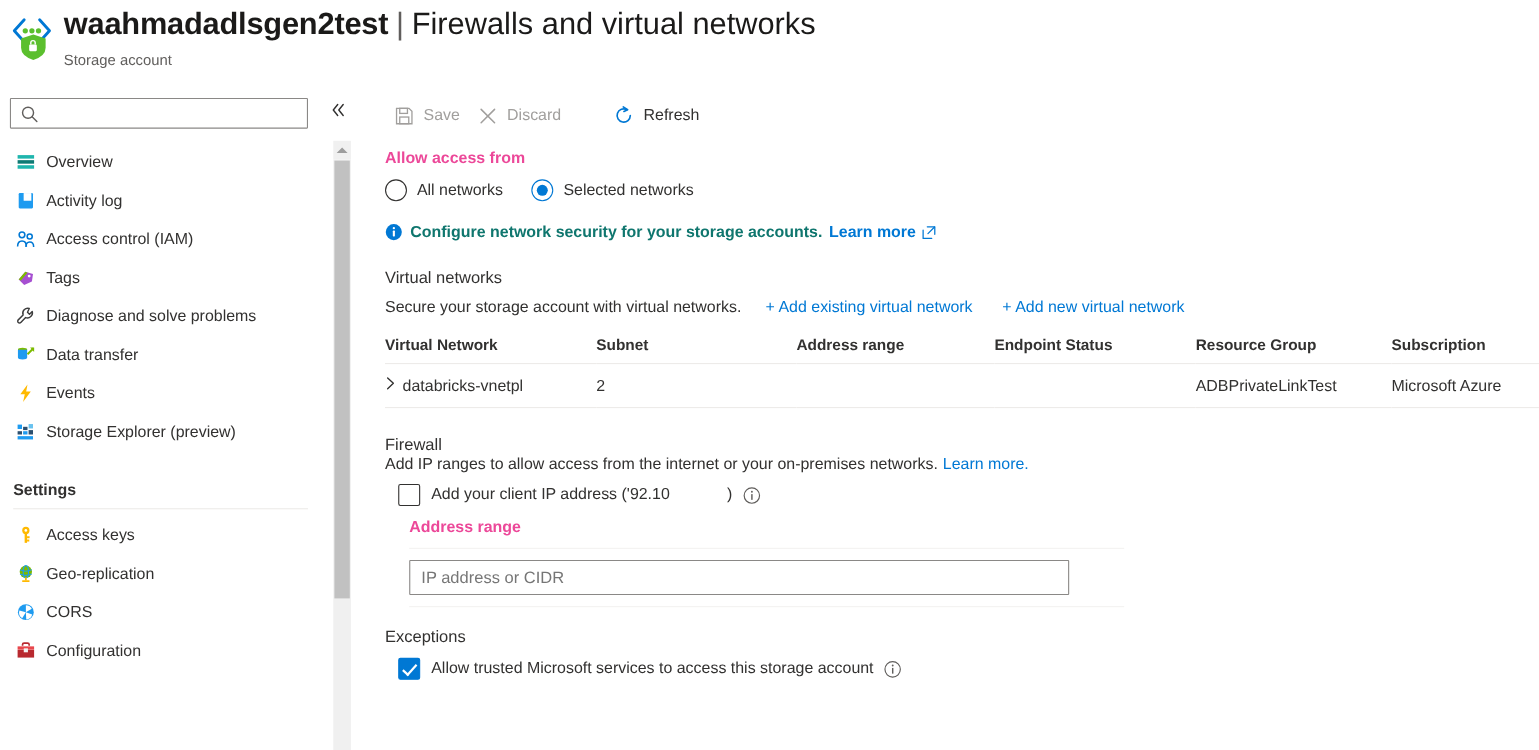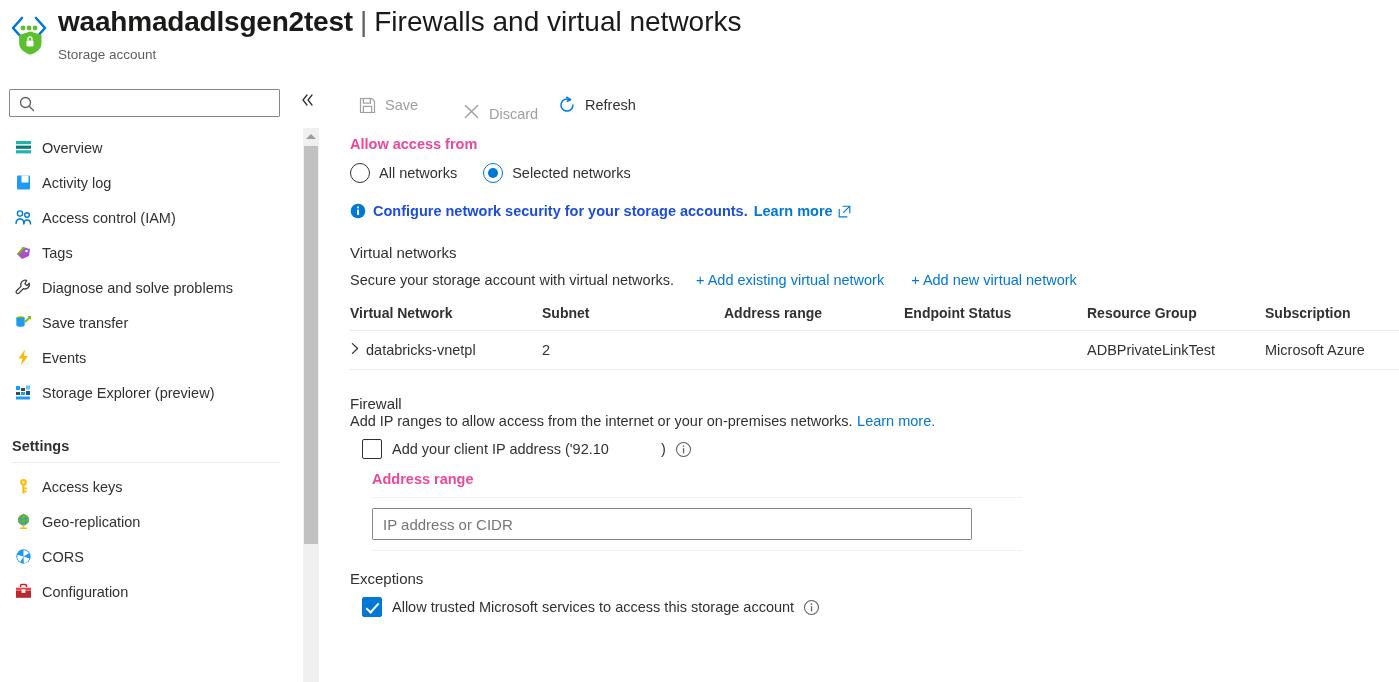--- a/index.html
+++ b/index.html
@@ -110,21 +110,21 @@
   }
   .radio.sel { border: 1px solid #0078d4; }
   .radio.sel::after {
     content: ""; position: absolute; left: 4px; top: 4px;
     width: 10px; height: 10px; border-radius: 50%; background: #0078d4;
   }
   .radio-lbl { font-size: 14.5px; color: #323130; margin-right: 26px; }
 
   .info-row { display: flex; align-items: center; }
   .info-ico { width: 16px; height: 16px; margin-right: 7px; flex: 0 0 16px; }
-  .info-txt { font-size: 14.5px; font-weight: bold; color: #1d4ed8; }
+  .info-txt { font-size: 14.5px; font-weight: bold; color: #0f766e; }
 
   .vnet-actions { display: flex; align-items: center; }
 
   table.vnet { border-collapse: collapse; width: 1067px; table-layout: fixed; }
   table.vnet th {
     text-align: left; font-size: 14px; font-weight: bold; color: #323130;
     padding: 0 0 9px 0; border-bottom: 1px solid #edebe9; white-space: nowrap;
   }
   table.vnet td {
     font-size: 14.5px; color: #323130; padding: 11px 0 11px 0;
@@ -258,21 +258,21 @@
 
       <div class="navitem">
         <span class="nav-ico">
           <svg width="19" height="19" viewBox="0 0 19 19">
             <ellipse cx="6.5" cy="5" rx="4.2" ry="1.8" fill="#7cbb00"></ellipse>
             <path d="M2.3 5 v7 q0 1.8 4.2 1.8 q4.2 0 4.2 -1.8 V5" fill="#1e9bf0"></path>
             <path d="M11 9 L16.5 3.6" stroke="#7cbb00" stroke-width="1.8" fill="none"></path>
             <path d="M17 3 L17 7 L13.4 3 Z" fill="#7cbb00"></path>
           </svg>
         </span>
-        <span class="nav-label">Save transfer</span>
+        <span class="nav-label">Data transfer</span>
       </div>
 
       <div class="navitem">
         <span class="nav-ico">
           <svg width="19" height="19" viewBox="0 0 19 19">
             <path d="M11 1.5 L4.5 10.5 L8.5 10.5 L7 17.5 L14 8 L9.8 8 Z" fill="#ffb900"></path>
           </svg>
         </span>
         <span class="nav-label">Events</span>
       </div>
@@ -365,21 +365,21 @@
         <span class="cb-ico">
           <svg width="19" height="19" viewBox="0 0 19 19">
             <path d="M2.5 2.5 h11.3 L16.5 5.2 V16.5 H2.5 Z" fill="none" stroke="#a19f9d" stroke-width="1.2"></path>
             <rect x="5.4" y="2.5" width="7" height="4.6" fill="none" stroke="#a19f9d" stroke-width="1.2"></rect>
             <rect x="5.4" y="10.4" width="8.2" height="6.1" fill="none" stroke="#a19f9d" stroke-width="1.2"></rect>
           </svg>
         </span>
         <span class="cb-txt">Save</span>
       </div>
 
-      <div class="cmdbtn disabled" style="left:104px;align-items:flex-end;">
+      <div class="cmdbtn disabled" style="left:76px;">
         <span class="cb-ico">
           <svg width="19" height="19" viewBox="0 0 19 19">
             <line x1="3.4" y1="3.4" x2="15.6" y2="15.6" stroke="#a19f9d" stroke-width="1.4" stroke-linecap="round"></line>
             <line x1="15.6" y1="3.4" x2="3.4" y2="15.6" stroke="#a19f9d" stroke-width="1.4" stroke-linecap="round"></line>
           </svg>
         </span>
         <span class="cb-txt">Discard</span>
       </div>
 
       <div class="cmdbtn" style="left:200px;">

